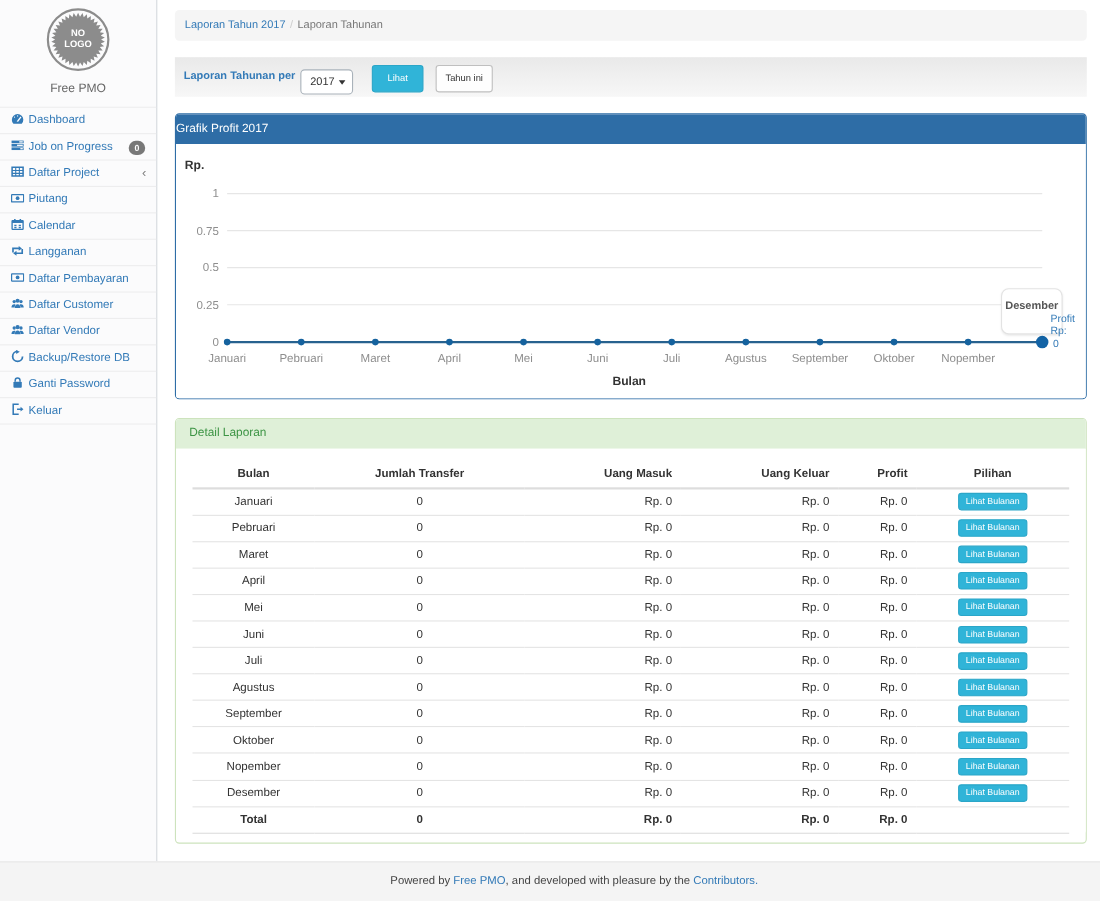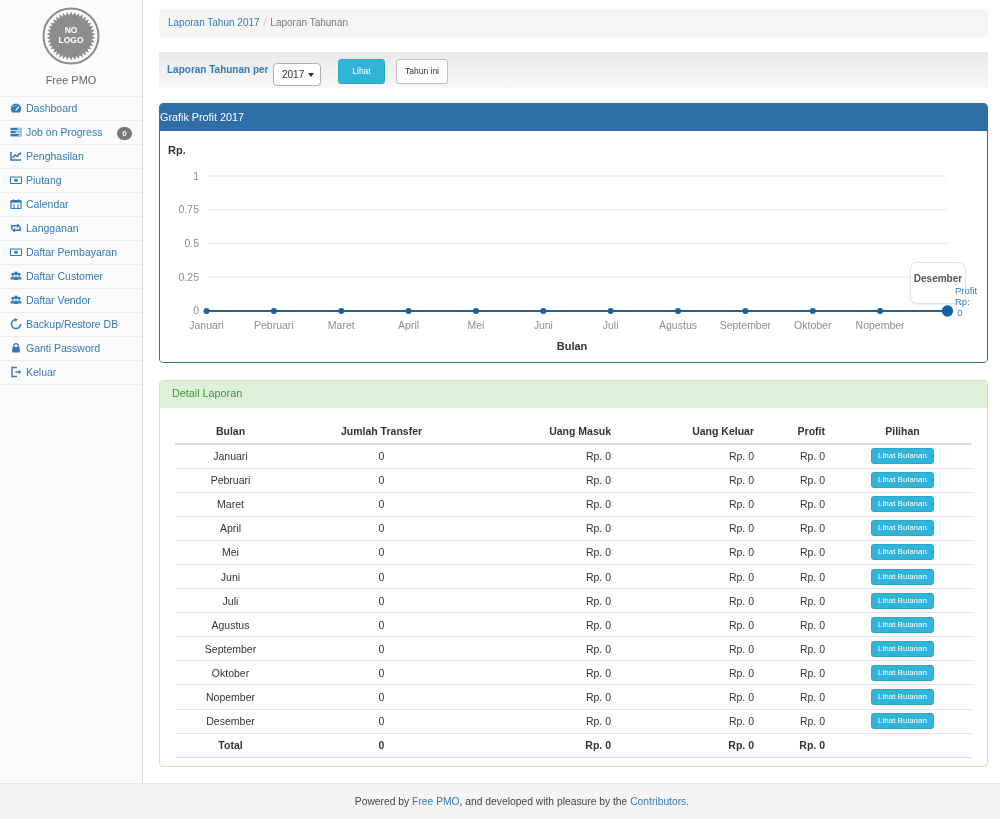--- a/index.html
+++ b/index.html
@@ -81,24 +81,23 @@
           </svg>Dashboard</a></li>
       <li><a href="#"><svg width="12" height="12" viewBox="0 0 12 12">
             <rect x="0.5" y="1.8" width="11" height="2.4" fill="#337ab7"></rect>
             <rect x="0.5" y="4.9" width="11" height="2.4" fill="#337ab7"></rect>
             <rect x="0.5" y="8" width="11" height="2.4" fill="#337ab7"></rect>
             <rect x="7.5" y="2.4" width="3.2" height="1.2" fill="#fbfbfc"></rect>
             <rect x="5.5" y="5.5" width="5.2" height="1.2" fill="#fbfbfc"></rect>
             <rect x="8.5" y="8.6" width="2.2" height="1.2" fill="#fbfbfc"></rect>
           </svg>Job on Progress</a><span class="badge0">0</span></li>
       <li><a href="#"><svg width="12" height="12" viewBox="0 0 12 12">
-            <path d="M1 2v8h10" stroke="#337ab7" stroke-width="1.5" fill="none"></path>
-            <path d="M2.5 8l2.5-3 2 1.5L10 3" stroke="#337ab7" stroke-width="1.5" fill="none"></path>
-            <path d="M10.8 1.8l.4 3-3-.8z" fill="#337ab7"></path>
-          </svg>Penghasilan</a></li>
+            <path d="M1 2h10v8H1z" fill="none" stroke="#337ab7" stroke-width="1.4"></path>
+            <path d="M1 5h10M1 7.6h10M4.3 2v8M7.6 2v8" stroke="#337ab7" stroke-width="1"></path>
+          </svg>Daftar Project</a><span class="chev">‹</span></li>
       <li><a href="#"><svg width="12" height="12" viewBox="0 0 12 12">
             <rect x="0.5" y="3" width="11" height="6.5" rx="0.5" fill="none" stroke="#337ab7" stroke-width="1.2"></rect>
             <circle cx="6" cy="6.2" r="1.7" fill="#337ab7"></circle>
           </svg>Piutang</a></li>
       <li><a href="#"><svg width="12" height="12" viewBox="0 0 12 12">
             <rect x="1" y="2.5" width="10" height="8" rx="0.5" fill="none" stroke="#337ab7" stroke-width="1.2"></rect>
             <rect x="1" y="2.5" width="10" height="2.2" fill="#337ab7"></rect>
             <path d="M3.5 1.2v2M8.5 1.2v2" stroke="#337ab7" stroke-width="1.4"></path>
             <path d="M3 7h2M3 9h2M7 7h2M7 9h2" stroke="#337ab7" stroke-width="1.2"></path>
           </svg>Calendar</a></li>

